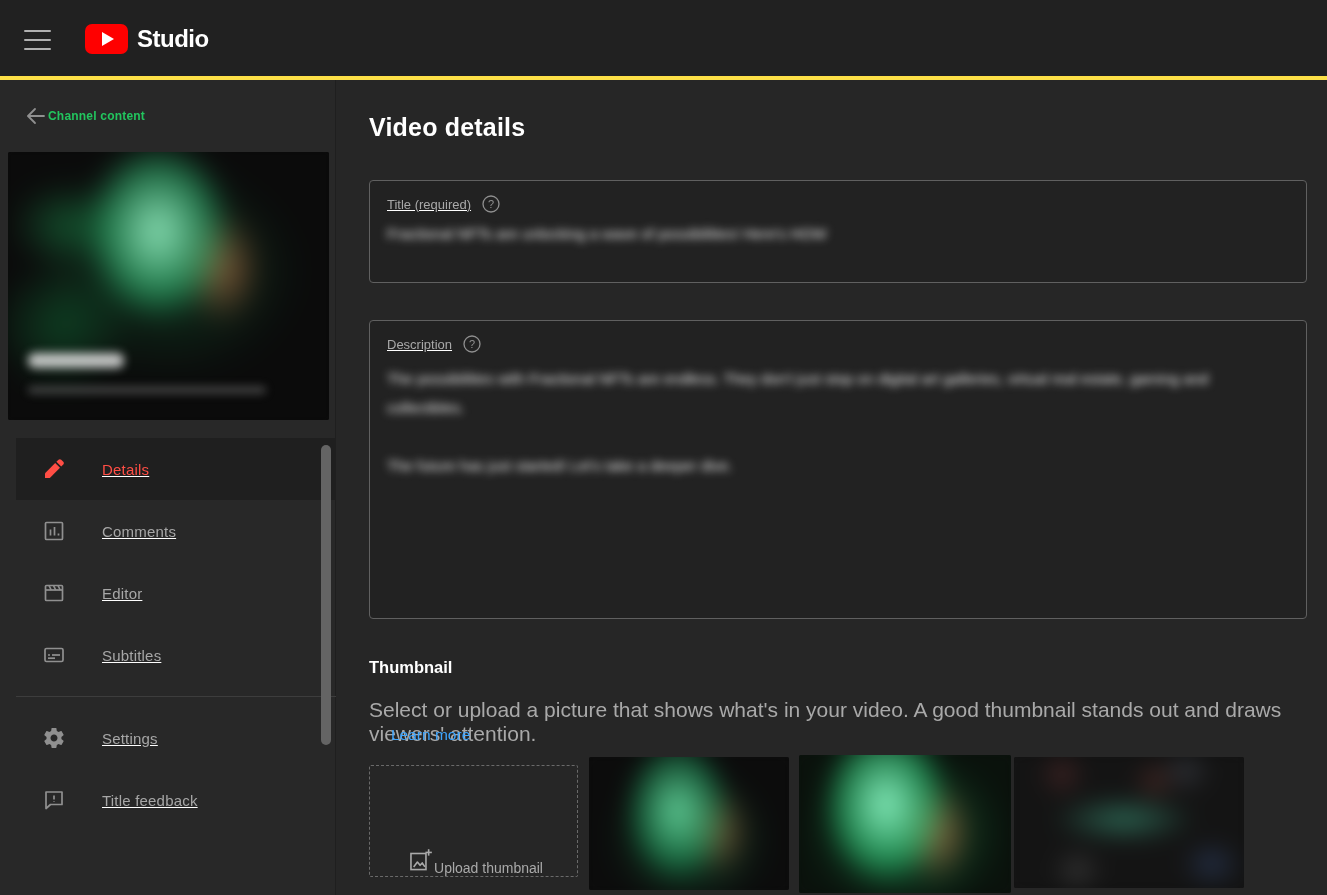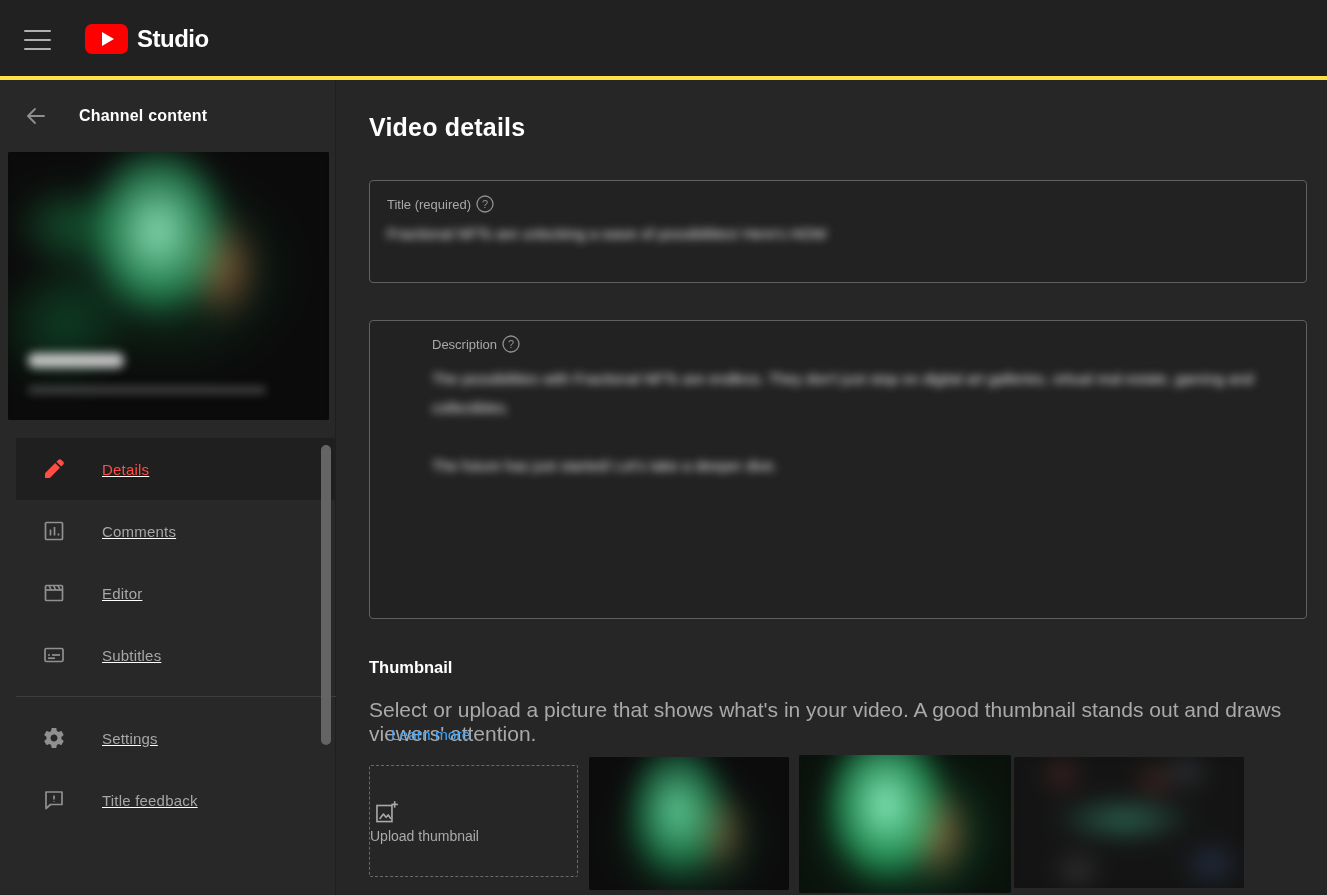--- a/index.html
+++ b/index.html
@@ -46,21 +46,21 @@
   }
   .searchbox input::placeholder { color:#8a8a8a; }
 
   
   .sidebar {
     position:absolute; top:80px; left:0; width:336px; height:815px;
     background:#282828; border-right:1px solid #1f1f1f;
   }
   .sidebar-header { display:flex; align-items:center; height:72px; }
   .back-btn { margin-left:24px; display:flex; cursor:pointer; }
-  .sidebar-title { margin-left:31px; font-size:16px; font-weight:700; color:#ffffff; letter-spacing:0.2px; }
+  .sidebar-title { font-size:12px; font-weight:700; color:#22c55e; letter-spacing:0.2px; }
 
   .video-card {
     position:absolute; left:8px; top:72px; width:321px; height:268px;
     background:#0b0b0b; border-radius:2px; overflow:hidden; cursor:pointer;
   }
   .video-card .blobs {
     position:absolute; inset:-18px; filter:blur(13px);
     background:
       radial-gradient(95px 115px at 47% 32%, rgba(150,240,195,0.92), rgba(45,190,115,0.50) 55%, transparent 78%),
       radial-gradient(55px 80px at 65% 44%, rgba(160,100,62,0.80), transparent 72%),
@@ -93,39 +93,39 @@
 
   
   .main { position:absolute; left:336px; top:80px; width:991px; height:815px; background:#262626; }
   .page-title { position:absolute; left:33px; top:33px; font-size:25px; font-weight:700; color:#fff; letter-spacing:0.2px; }
 
   .field-box {
     position:absolute; left:33px; width:938px;
     border:1px solid #606060; border-radius:4px; background:#222222; cursor:text;
   }
   .title-box { top:100px; height:103px; }
-  .desc-box  { top:240px; height:299px;padding-left:45px; }
-  .box-label-row { display:flex; align-items:center; gap:4px; margin:13px 0 0 17px; }
+  .desc-box  { top:240px; height:299px; }
+  .box-label-row { display:flex; align-items:center; gap:10px; margin:13px 0 0 17px;text-decoration:underline; }
   .box-label { font-size:13px; color:#a9a9a9; }
   .help-icon { display:flex; cursor:pointer; }
   .blur-text {
     margin:11px 17px 0; font-size:15px; font-weight:500; color:#e9e9e9;
     filter:blur(4px); user-select:none;
   }
   .desc-par { line-height:1.9; max-width:898px; font-weight:400; }
   .desc-par2 { margin-top:30px; }
 
   .thumb-heading { position:absolute; left:33px; top:578px; font-size:16.5px; font-weight:700; color:#fff; }
   .thumb-desc { position:absolute; left:33px; top:618px; font-size:21px; color:#a9a9a9; }
   .learn-more { position:absolute; left:33px; top:646px; font-size:15.5px; color:#3ea6ff; cursor:pointer;margin-left:22px; }
 
   .upload-box {
     position:absolute; left:33px; top:685px; width:209px; height:112px;
     border:1px dashed #6a6a6a; border-radius:2px;
-    display:flex; flex-direction:column; align-items:flex-start; justify-content:center; 
+    display:flex; align-items:flex-end; justify-content:center; 
     cursor:pointer;
   }
   .upload-label { font-size:14px; color:#aaaaaa; }
 
   .thumb { position:absolute; border-radius:2px; overflow:hidden; background:#0f0f0f; cursor:pointer; }
   .thumb .tblobs { position:absolute; inset:-14px; filter:blur(11px); }
   .thumb1 { left:253px; top:677px; width:200px; height:133px; }
   .thumb2 { left:463px; top:675px; width:212px; height:138px; }
   .thumb3 { left:678px; top:677px; width:230px; height:131px; }
   .thumb1 .tblobs {

